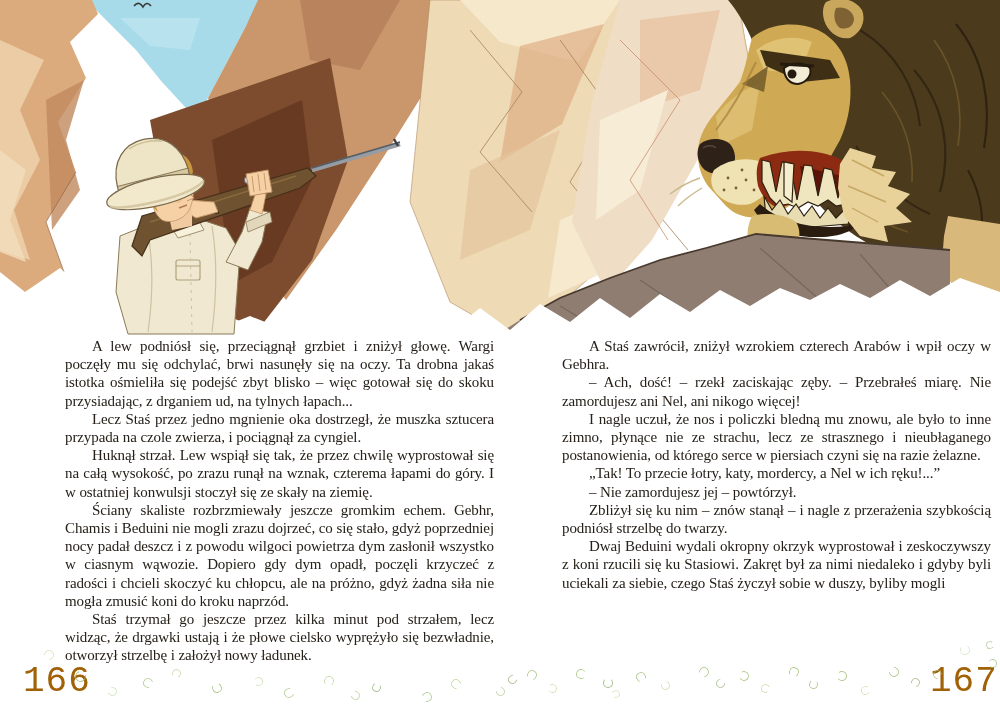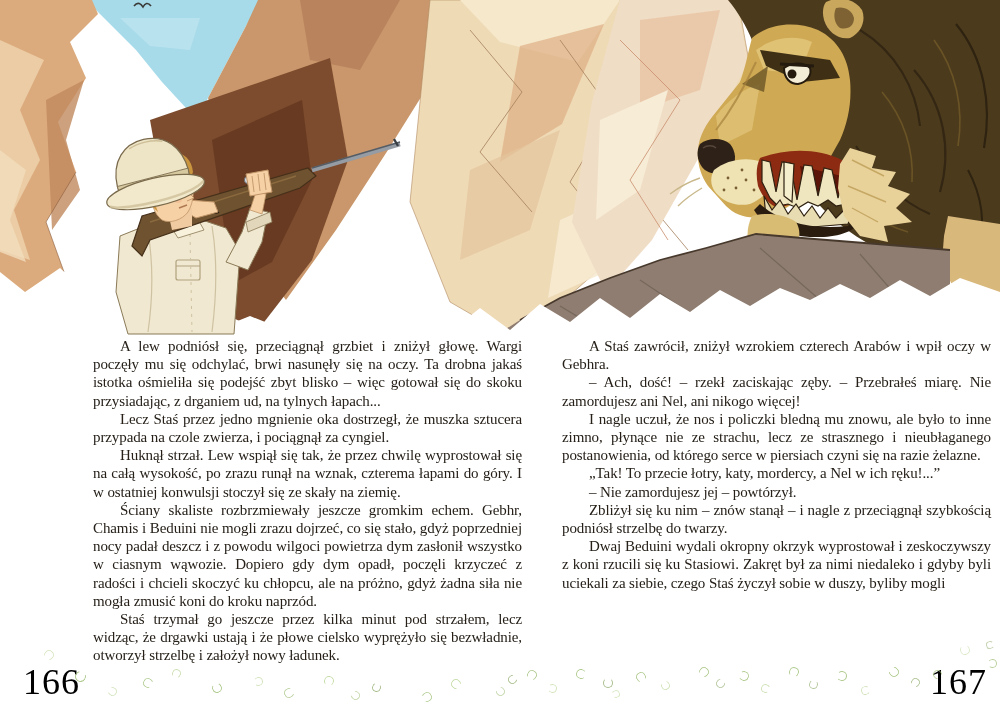--- a/index.html
+++ b/index.html
@@ -5,26 +5,26 @@
   html,body{margin:0;padding:0;background:#ffffff;}
   .spread{
     position:relative;width:1000px;height:721px;background:#ffffff;
     overflow:hidden;font-family:"Liberation Serif",serif;
   }
   .illustration-wrap{position:absolute;left:0;top:0;width:1000px;height:336px;}
   .text-col{
     position:absolute;top:337px;width:429px;text-align:justify;
     font-size:15px;line-height:18.2px;color:#262019;letter-spacing:-0.1px;
   }
-  .text-col.left{left:65px;margin-left:28px;}
+  .text-col.left{left:65px;}
   .text-col.right{left:562px;}
   .text-col p{margin:0;text-indent:27px;}
   .page-num{
-    position:absolute;font-family:Liberation Serif, serif;
-    font-size:36px;color:#000000;letter-spacing:1px;font-feature-settings:"onum";
+    position:absolute;font-family:Liberation Mono, monospace;
+    font-size:36px;color:#a16207;letter-spacing:1px;font-feature-settings:"onum";
   }
   .page-num.left{left:23px;top:661px;}
   .page-num.right{left:930px;top:661px;}
   .decorations{position:absolute;left:0;top:0;width:1000px;height:721px;pointer-events:none;}
   .deco-ring{
     position:absolute;border-radius:50%;border-style:solid;
     box-sizing:border-box;background:transparent;
   }
 </style>
 </head>
@@ -214,21 +214,21 @@
       <p>Huknął strzał. Lew wspiął się tak, że przez chwilę wyprostował się na całą wysokość, po zrazu runął na wznak, czterema łapami do góry. I w ostatniej konwulsji stoczył się ze skały na ziemię.</p>
       <p>Ściany skaliste rozbrzmiewały jeszcze gromkim echem. Gebhr, Chamis i Beduini nie mogli zrazu dojrzeć, co się stało, gdyż poprzedniej nocy padał deszcz i z powodu wilgoci powietrza dym zasłonił wszystko w ciasnym wąwozie. Dopiero gdy dym opadł, poczęli krzyczeć z radości i chcieli skoczyć ku chłopcu, ale na próżno, gdyż żadna siła nie mogła zmusić koni do kroku naprzód.</p>
       <p>Staś trzymał go jeszcze przez kilka minut pod strzałem, lecz widząc, że drgawki ustają i że płowe cielsko wyprężyło się bezwładnie, otworzył strzelbę i założył nowy ładunek.</p>
     </div>
   <div class="text-col right">
       <p>A Staś zawrócił, zniżył wzrokiem czterech Arabów i wpił oczy w Gebhra.</p>
       <p>– Ach, dość! – rzekł zaciskając zęby. – Przebrałeś miarę. Nie zamordujesz ani Nel, ani nikogo więcej!</p>
       <p>I nagle uczuł, że nos i policzki bledną mu znowu, ale było to inne zimno, płynące nie ze strachu, lecz ze strasznego i nieubłaganego postanowienia, od którego serce w piersiach czyni się na razie żelazne.</p>
       <p>„Tak! To przecie łotry, katy, mordercy, a Nel w ich ręku!...”</p>
       <p>– Nie zamordujesz jej – powtórzył.</p>
-      <p>Zbliżył się ku nim – znów stanął – i nagle z przeciągnął szybkością podniósł strzelbę do twarzy.</p>
+      <p>Zbliżył się ku nim – znów stanął – i nagle z przerażenia szybkością podniósł strzelbę do twarzy.</p>
       <p>Dwaj Beduini wydali okropny okrzyk wyprostował i zeskoczywszy z koni rzucili się ku Stasiowi. Zakręt był za nimi niedaleko i gdyby byli uciekali za siebie, czego Staś życzył sobie w duszy, byliby mogli</p>
     </div>
 
   <div class="page-num left">166</div>
   <div class="page-num right">167</div>
 
   <div class="decorations">
       <span class="deco-ring" style="left: 44px; top: 650px; width: 10px; height: 10px; border-width: 1.8px; border-color: rgb(183, 211, 145) rgb(183, 211, 145) transparent; transform: rotate(40deg); opacity: 0.55;"></span>
       <span class="deco-ring" style="left: 75px; top: 671px; width: 11px; height: 11px; border-width: 1.8px; border-color: rgb(156, 189, 114) rgb(156, 189, 114) transparent; transform: rotate(210deg); opacity: 0.8;"></span>
       <span class="deco-ring" style="left: 108px; top: 687px; width: 9px; height: 9px; border-width: 1.8px; border-color: rgb(183, 211, 145) rgb(183, 211, 145) transparent; transform: rotate(120deg); opacity: 0.6;"></span>

